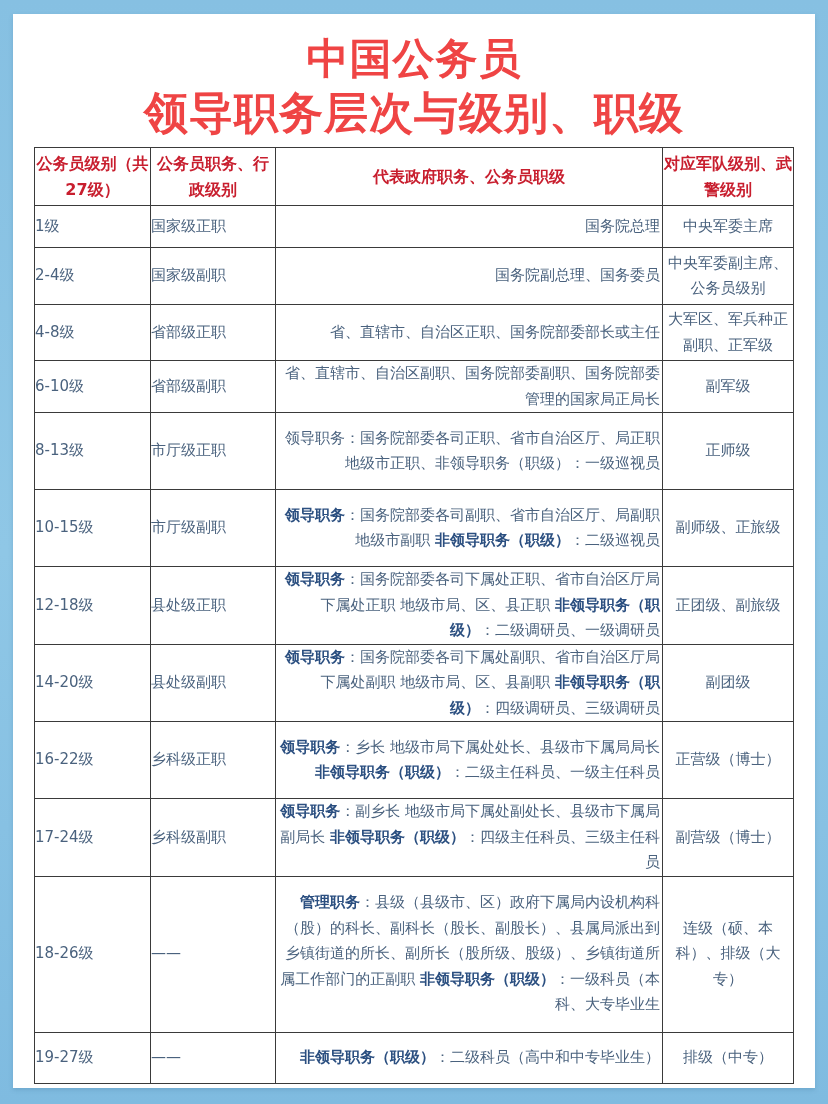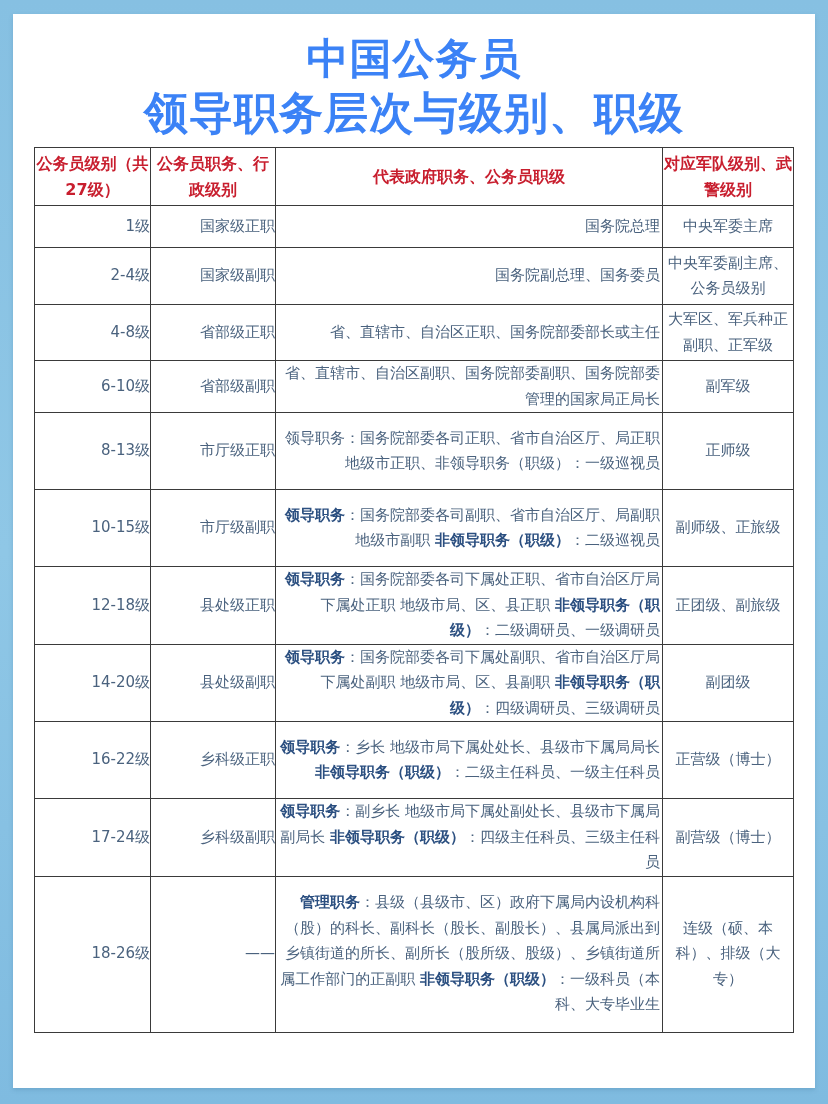--- a/index.html
+++ b/index.html
@@ -9,41 +9,41 @@
     font-family: "DejaVu Sans", "Liberation Sans", sans-serif;
     position: relative;
   }
   .panel {
     position: absolute; left: 13px; top: 14px; width: 802px; height: 1074px;
     background: #ffffff;
     box-shadow: 0 2px 4px rgba(60,110,150,0.25);
   }
   .title {
     position: absolute; left: 0; width: 828px; text-align: center;
-    color: #3b82f6; font-weight: bold; letter-spacing: 1px;
+    color: #ef4444; font-weight: bold; letter-spacing: 1px;
     font-family: "DejaVu Sans", sans-serif;
   }
   .title.l1 { top: 34px; font-size: 42px; line-height: 50px; }
   .title.l2 { top: 86px; font-size: 44px; line-height: 54px; }
   table {
     position: absolute; left: 34px; top: 147px;
     border-collapse: collapse; table-layout: fixed;
     width: 759px;
   }
   td, th {
     border: 1.5px solid #3a3a3a;
     padding: 0; vertical-align: middle;
     font-size: 15px; line-height: 25.5px;
     color: #4a627e;
   }
   th {
     color: #c81e2e; font-weight: bold; font-size: 16px; line-height: 26px;
     text-align: center;
   }
-  td.c { text-align: right; }
+  td.c { text-align: left; }
   td.desc { text-align: right; padding: 0 2px 0 4px; }
   td.mil { text-align: center; padding: 0 1px; }
   b.kw { color: #2b4f80; font-weight: bold; }
 </style>
 </head>
 <body>
 
 <div class="panel"></div>
 
 <div class="title l1">中国公务员</div>
@@ -124,14 +124,20 @@
         <td class="c">乡科级副职</td>
         <td class="desc"><b class="kw">领导职务</b><span>：副乡长 地级市局下属处副处长、县级市下属局副局长 </span><b class="kw">非领导职务（职级）</b><span>：四级主任科员、三级主任科员</span></td>
         <td class="mil">副营级（博士）</td>
       </tr>
       <tr style="height: 156px;">
         <td class="c">18-26级</td>
         <td class="c">——</td>
         <td class="desc"><b class="kw">管理职务</b><span>：县级（县级市、区）政府下属局内设机构科（股）的科长、副科长（股长、副股长）、县属局派出到乡镇街道的所长、副所长（股所级、股级）、乡镇街道所属工作部门的正副职 </span><b class="kw">非领导职务（职级）</b><span>：一级科员（本科、大专毕业生</span></td>
         <td class="mil">连级（硕、本科）、排级（大专）</td>
       </tr>
+      <tr style="height: 51px;">
+        <td class="c">19-27级</td>
+        <td class="c">——</td>
+        <td class="desc"><b class="kw">非领导职务（职级）</b><span>：二级科员（高中和中专毕业生）</span></td>
+        <td class="mil">排级（中专）</td>
+      </tr>
     </tbody>
 </table>
 
 </body></html>

